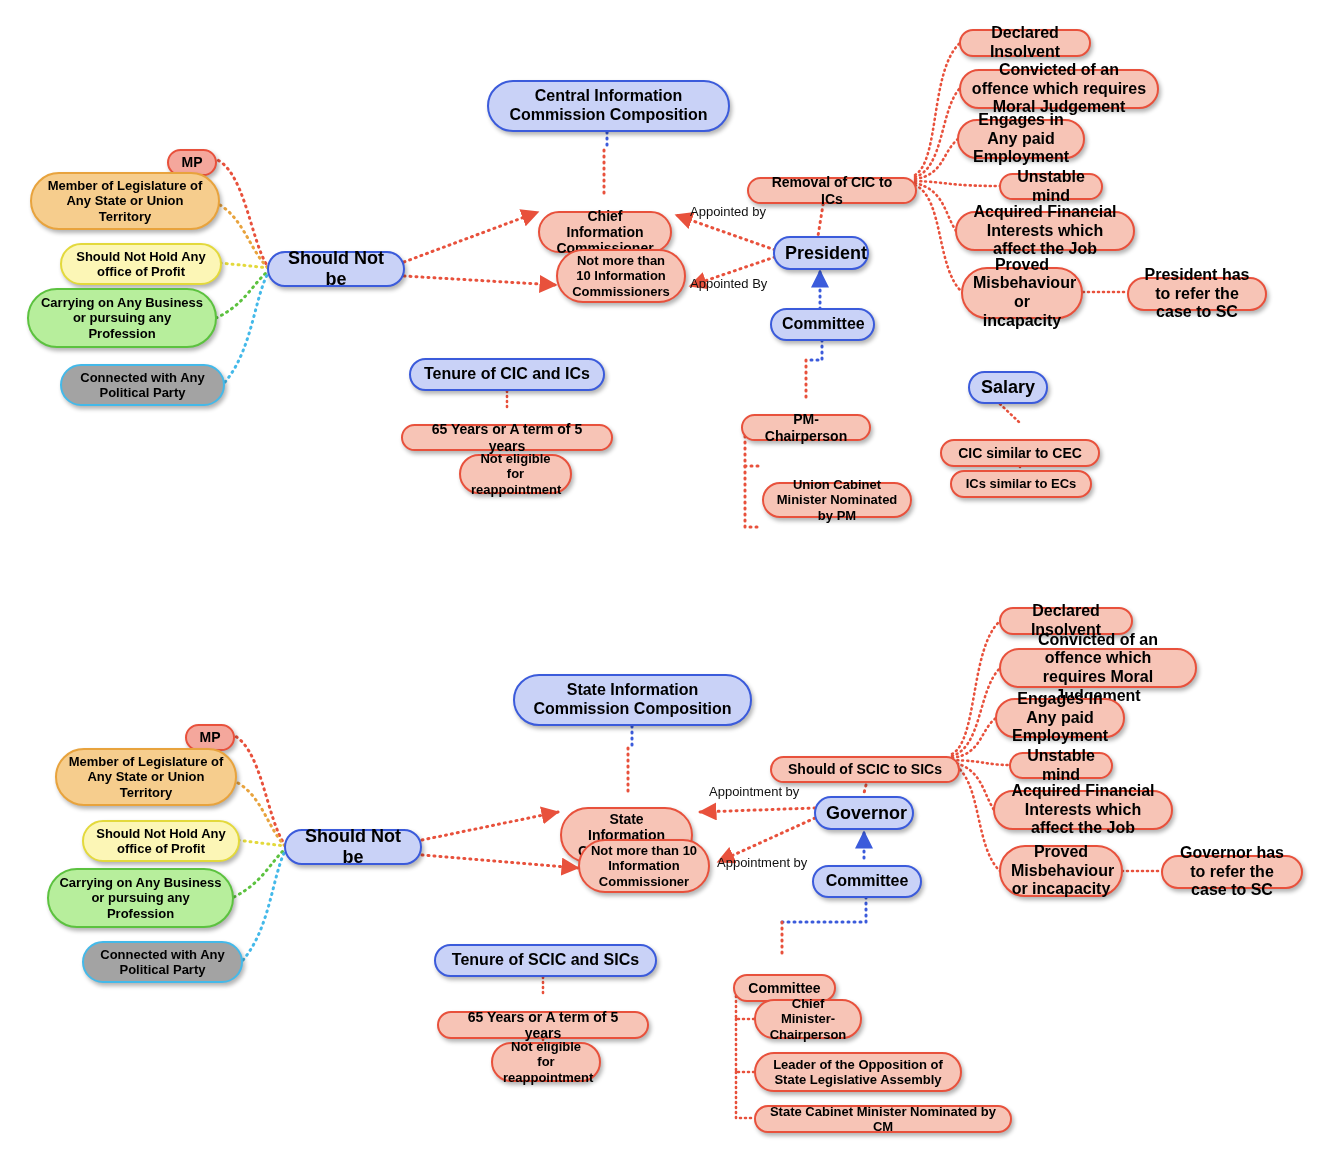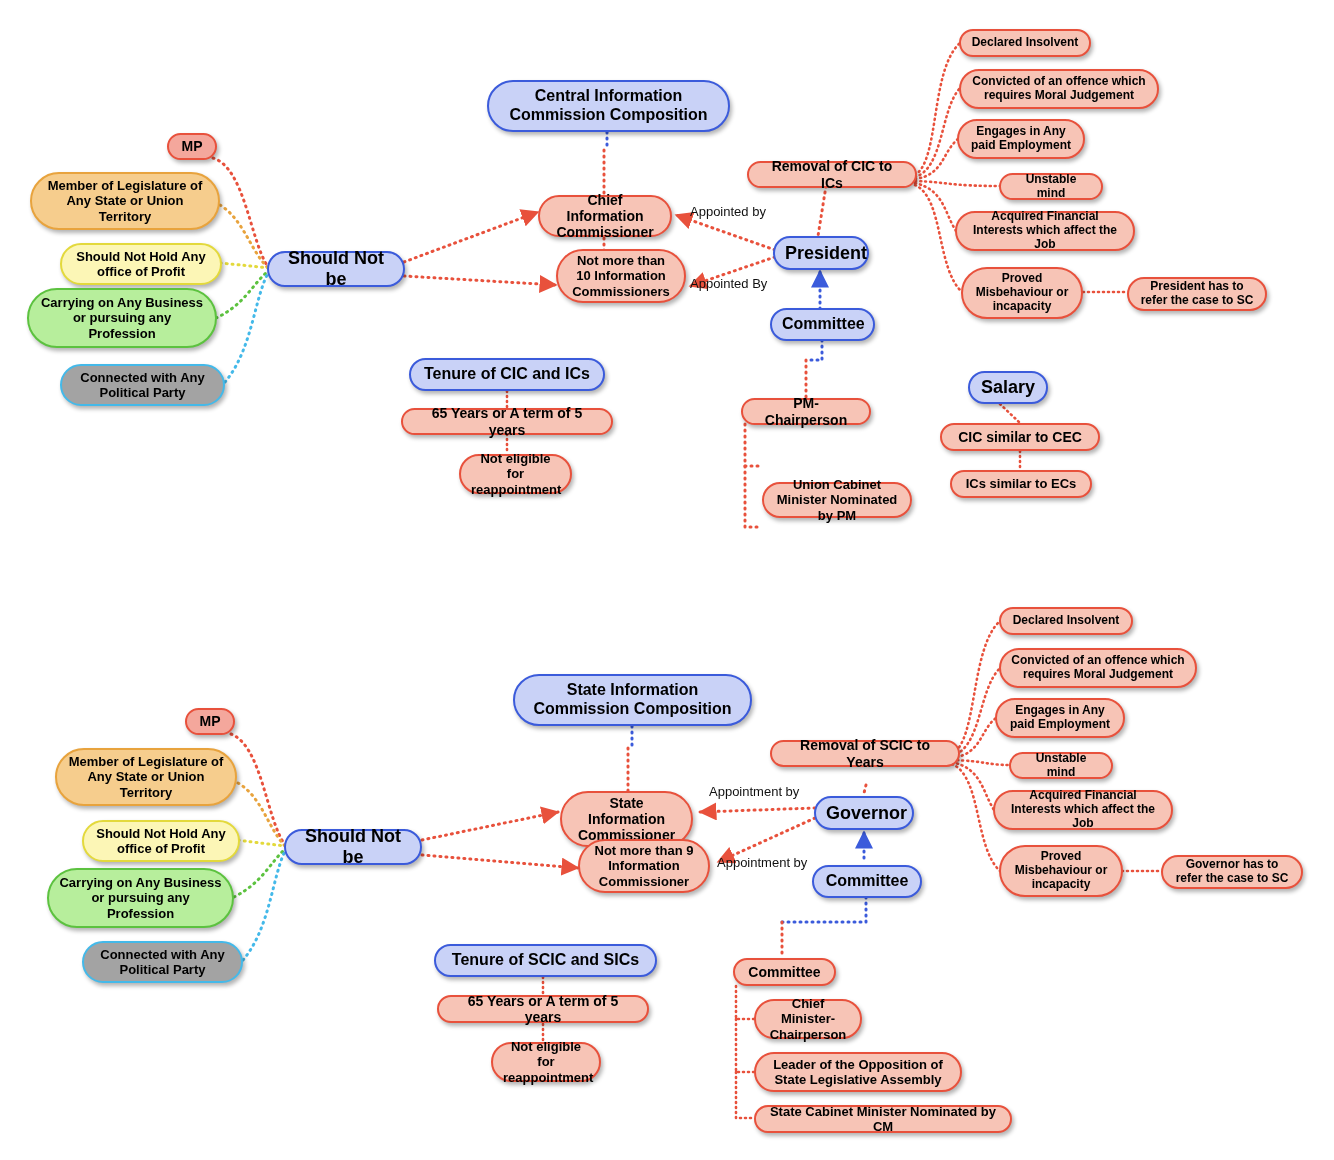--- a/index.html
+++ b/index.html
@@ -32,23 +32,23 @@
   .salmon {background:#f7c4b6;border-color:#e8513c;}
   .red    {background:#f4a79c;border-color:#e8513c;}
   .orange {background:#f6cd8d;border-color:#e8a33d;}
   .yellow {background:#fcf6b6;border-color:#e3d93c;}
   .green  {background:#b7ee9c;border-color:#5cc23f;}
   .cyan   {background:#a3a3a3;border-color:#44b9e9;}
 
   
   .t18{font-size:18px;}
   .t16{font-size:16px;}
-  .t14{font-size:14px;}
+  .t14{font-size:14px;margin-top:16px;}
   .t13{font-size:13px;}
-  .t12{font-size:12px;}
+  .t12{font-size:16px;}
 
   .edgelabel{
     position:absolute;
     font-size:13px;
     font-weight:normal;
     color:#111;
     white-space:nowrap;
     z-index:4;
     text-align:center;
   }
@@ -292,35 +292,35 @@
   </div>
 
   <div class="node blue t18" style="left:284px;top:829px;width:138px;height:36px;">
     <span>Should Not be</span>
   </div>
 
   <div class="node salmon t14" style="left:560px;top:791px;width:133px;height:56px;">
     <span>State Information Commissioner</span>
   </div>
   <div class="node salmon t13" style="left:578px;top:839px;width:132px;height:54px;">
-    <span>Not more than 9 Information Commissioner</span>
+    <span>Not more than 10 Information Commissioner</span>
   </div>
 
   <div class="edgelabel" style="left:709px;top:784px;">Appointment by</div>
   <div class="edgelabel" style="left:717px;top:855px;">Appointment by</div>
 
   <div class="node blue t18" style="left:814px;top:796px;width:100px;height:34px;">
     <span>Governor</span>
   </div>
   <div class="node blue t16" style="left:812px;top:865px;width:110px;height:33px;">
     <span>Committee</span>
   </div>
 
   <div class="node salmon t14" style="left:770px;top:740px;width:190px;height:27px;">
-    <span>Removal of SCIC to Years</span>
+    <span>Should of SCIC to SICs</span>
   </div>
 
   <div class="node salmon t12" style="left:999px;top:607px;width:134px;height:28px;">
     <span>Declared Insolvent</span>
   </div>
   <div class="node salmon t12" style="left:999px;top:648px;width:198px;height:40px;">
     <span>Convicted of an offence which requires Moral Judgement</span>
   </div>
   <div class="node salmon t12" style="left:995px;top:698px;width:130px;height:40px;">
     <span>Engages in Any paid Employment</span>

